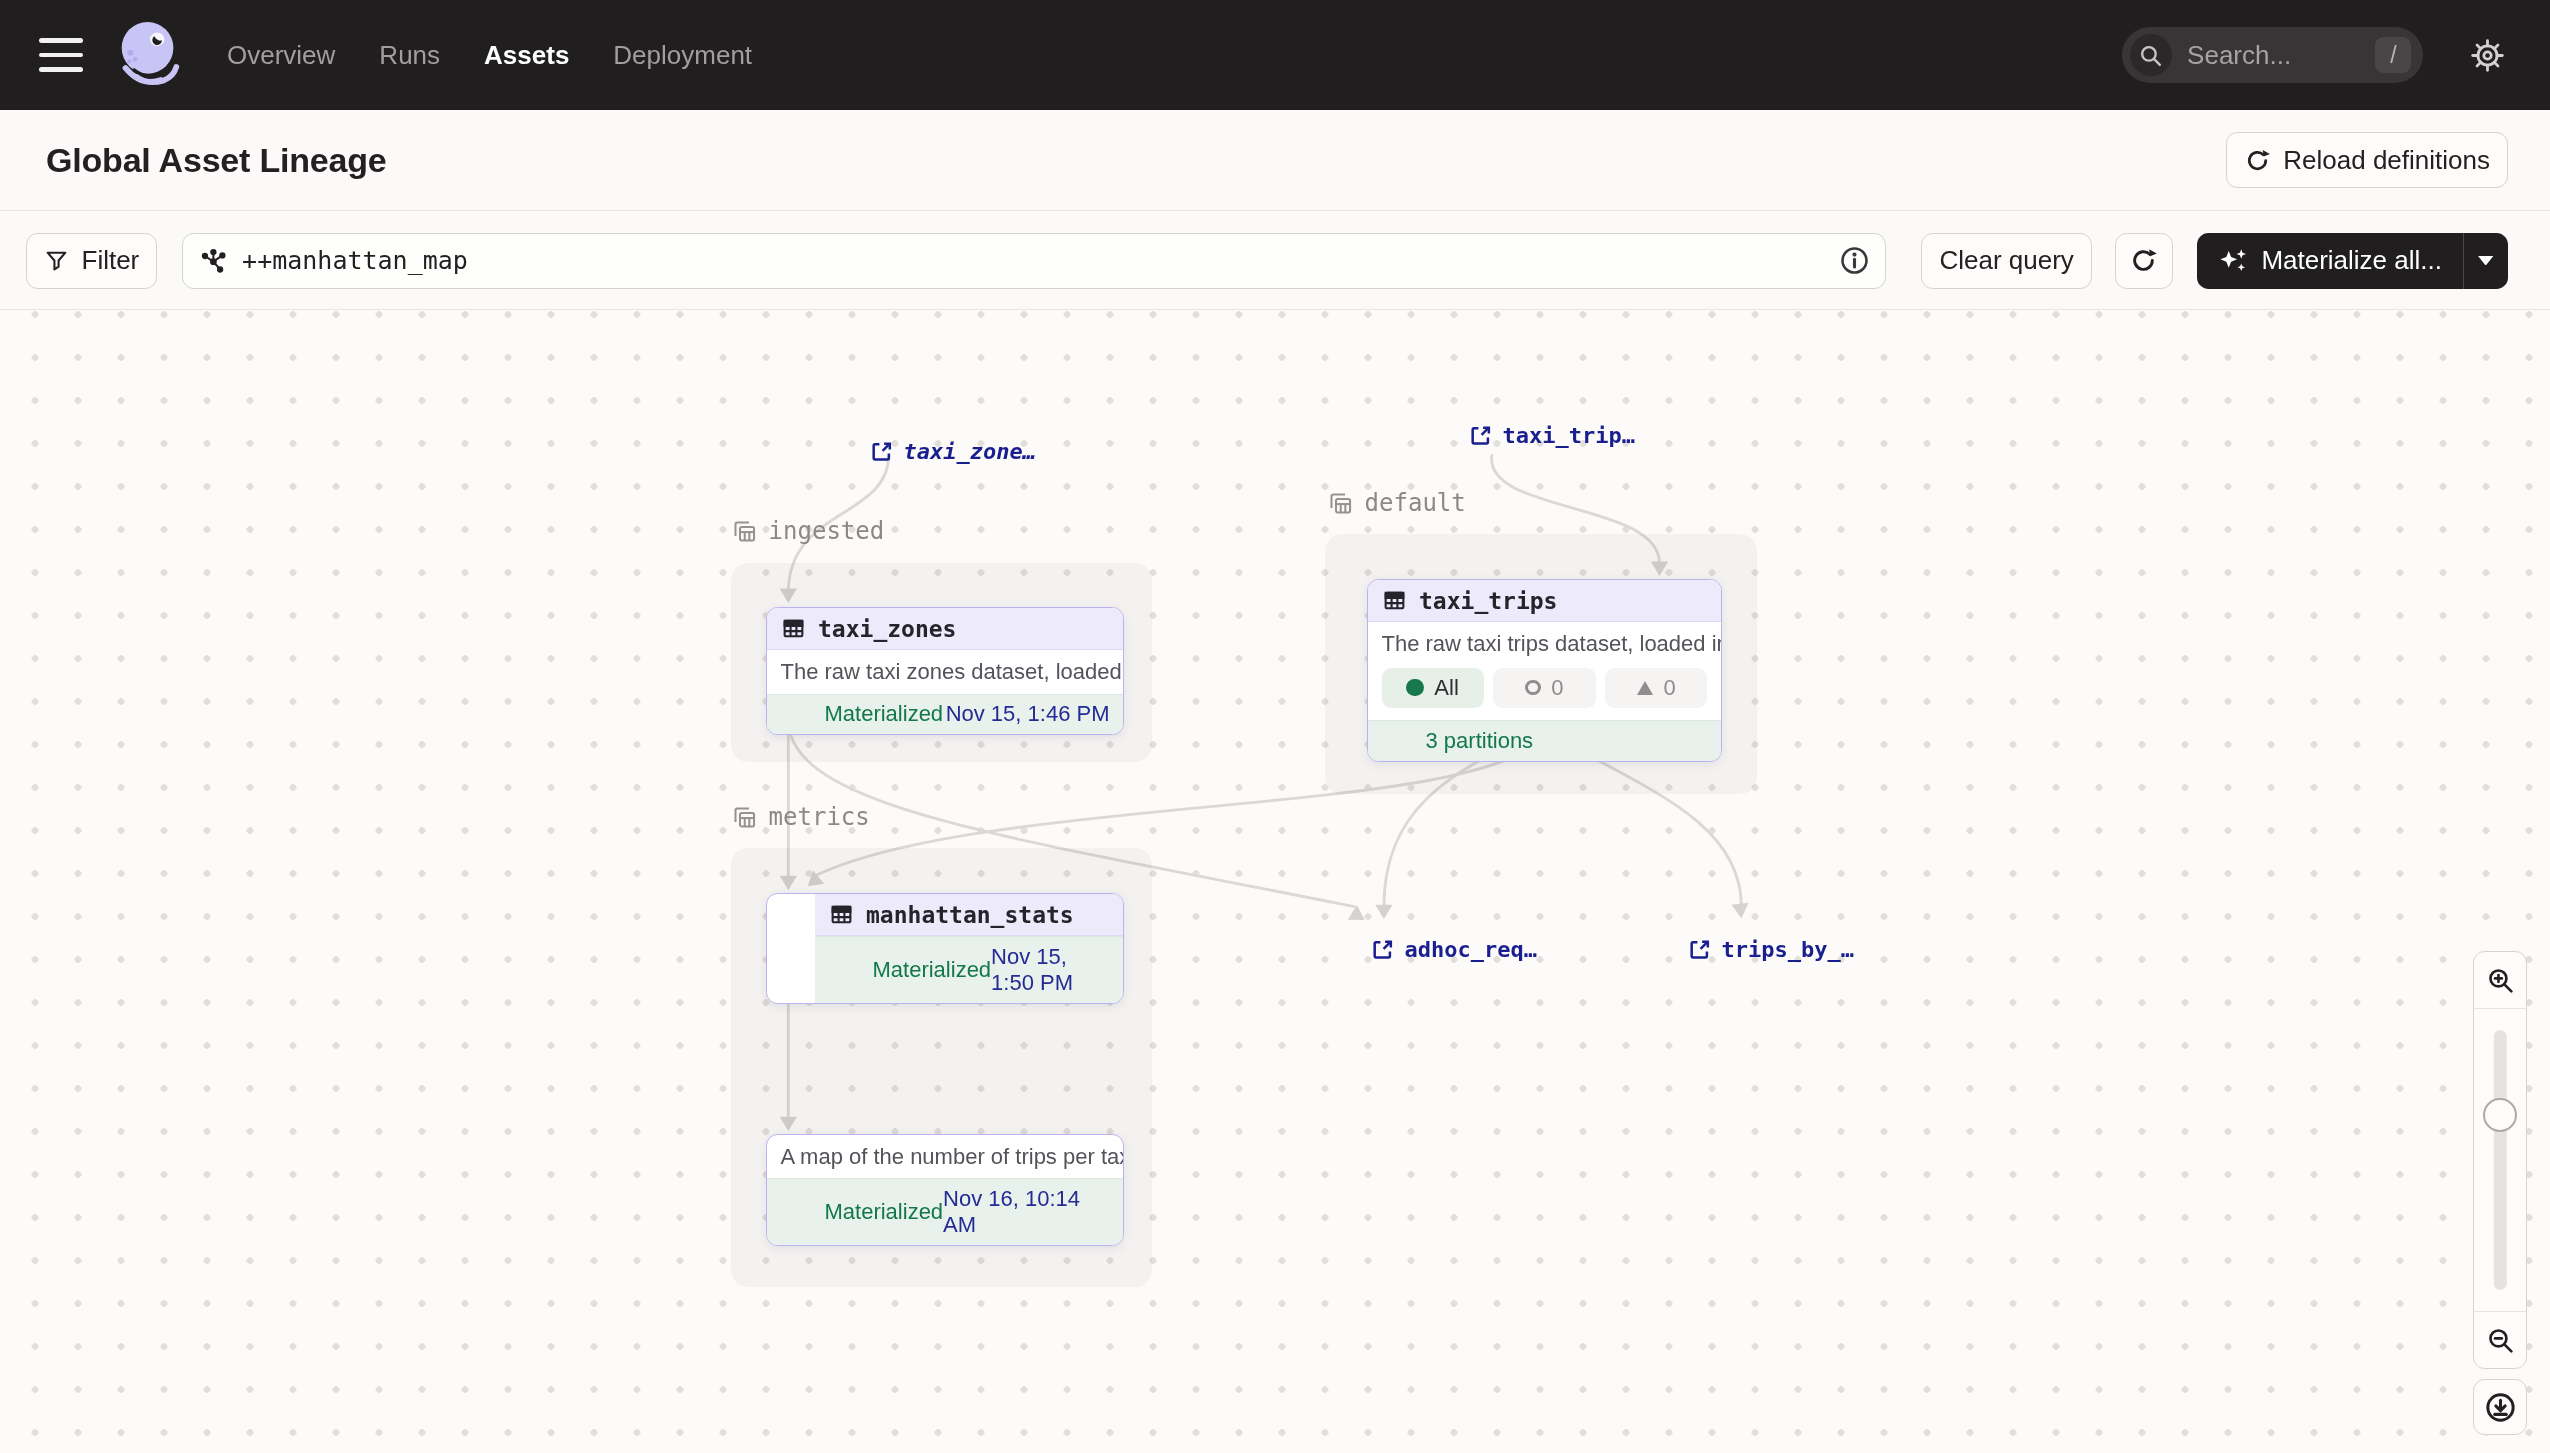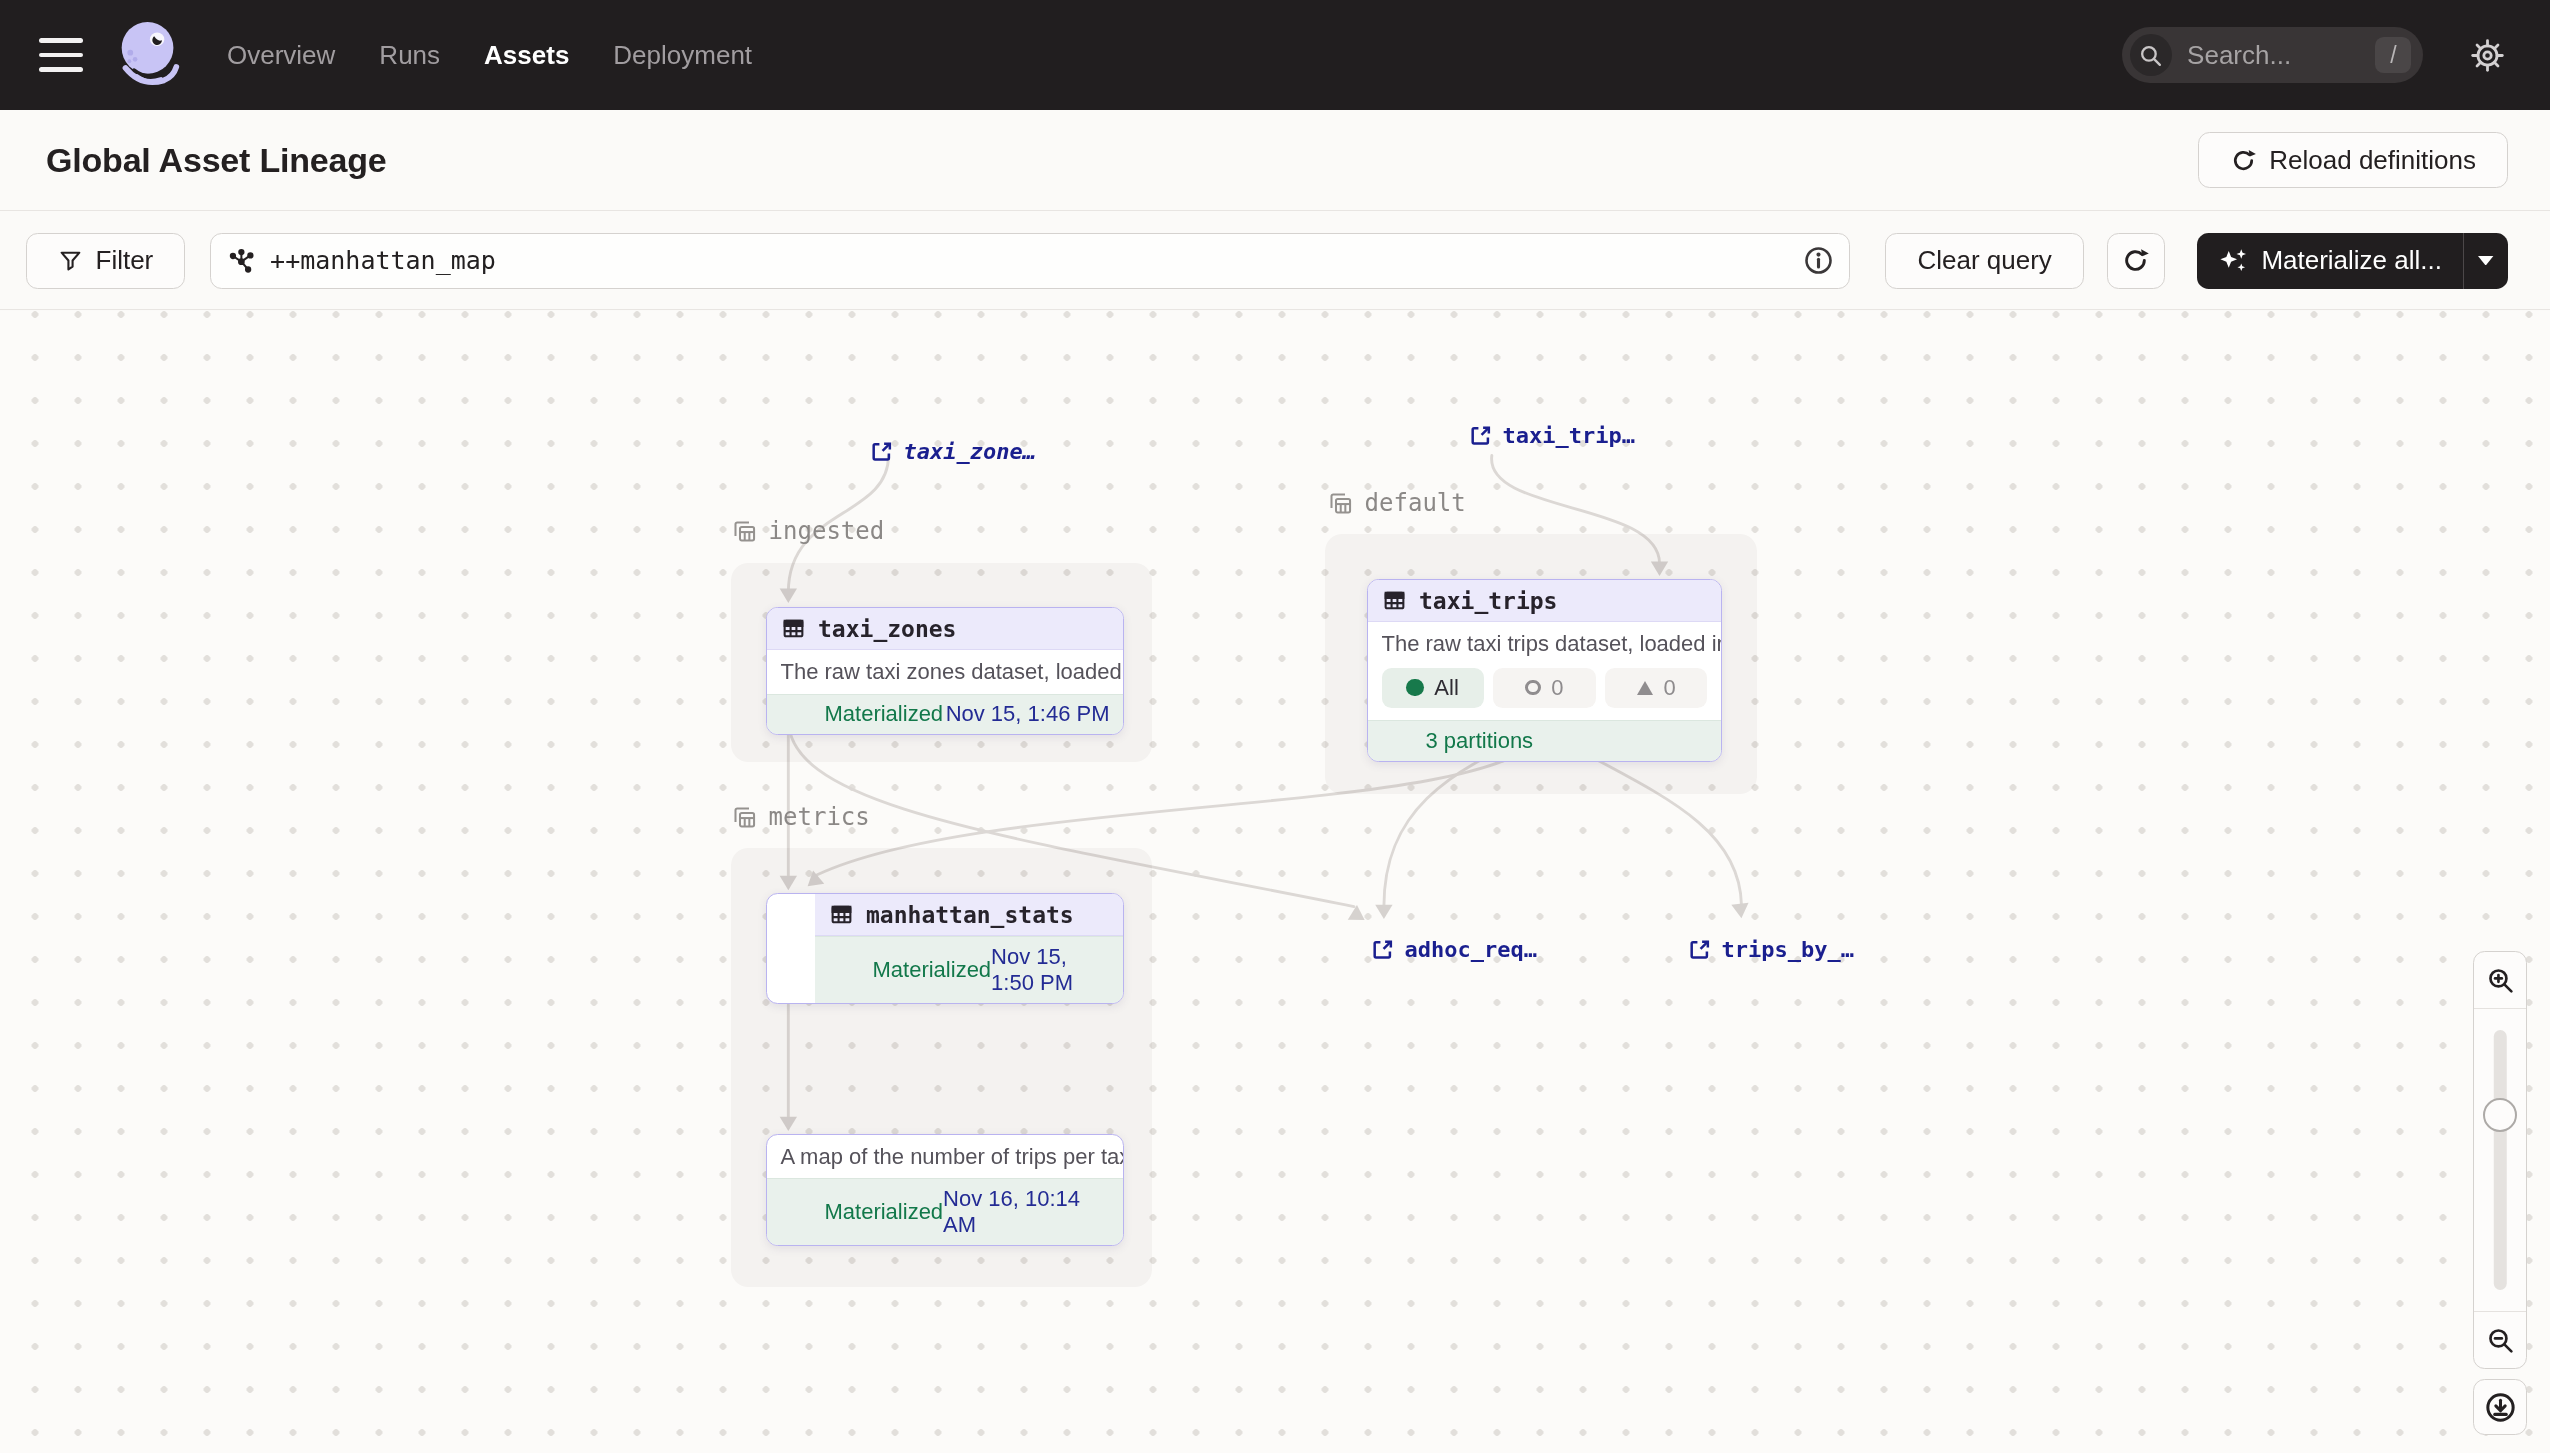--- a/index.html
+++ b/index.html
@@ -26,36 +26,36 @@
   .search .ph { margin-left:15.4px; font-size:26px; color:#A6A3A4; }
   .search .slash { margin-left:auto; width:36px; height:36px; border-radius:8.7px; background:#4A4647;
             color:#B9B6B7; font-size:23px; display:flex; align-items:center; justify-content:center; }
   .gearbtn { margin-left:46px; cursor:pointer; display:flex; }
 
   
   .pagehead { position:absolute; top:110px; left:0; right:0; height:101px;
               border-bottom:1px solid #E8E5E2; display:flex; align-items:center;
               padding:0 42px 0 46px; }
   .page-title { font-size:34px; font-weight:bold; color:#242021; letter-spacing:-0.2px; }
-  .btn { display:inline-flex; align-items:center; gap:12.5px; height:56px; padding:0 31px;
+  .btn { display:inline-flex; align-items:center; gap:12.5px; height:56px; padding:0 17px;
          border:1.4px solid #D5D2CF; border-radius:11.6px; background:#FDFCFB;
          font-size:26px; color:#242021; cursor:pointer; white-space:nowrap; }
   .reload-btn { margin-left:auto; }
 
   
   .toolbar { position:absolute; top:212px; left:0; right:0; height:98px;
              border-bottom:1px solid #E8E5E2; display:flex; align-items:center;
              padding:0 42px 0 26px; }
   .query { flex:1; margin-left:25px; height:56px; border:1.4px solid #D5D2CF; border-radius:11.6px;
            background:#FEFEFD; display:flex; align-items:center; padding:0 15.4px 0 17.3px; cursor:text; }
   .query .qtext { margin-left:14.5px; font-size:25px; color:#232021; }
   .query .info { margin-left:auto; display:flex; }
   .clear-btn { margin-left:35px; }
   .icon-btn { margin-left:23px; width:58px; justify-content:center; padding:0; }
-  .materialize { margin-left:32px; height:56px; background:#211E1F; border-radius:11.6px;
+  .materialize { margin-left:24px; height:56px; background:#211E1F; border-radius:11.6px;
                  display:flex; align-items:center; color:#FFFFFF; cursor:pointer; }
   .materialize .main { display:flex; align-items:center; gap:12.5px; padding:0 21px; font-size:26px; }
   .materialize .caret { width:45px; height:56px; border-left:1px solid #4C4849;
                  display:flex; align-items:center; justify-content:center; }
 
   
   .canvas { position:absolute; top:311px; left:0; right:0; bottom:0; background:#FCFBF9;
     background-image:radial-gradient(circle, #E2DFDB 3.1px, transparent 3.6px);
     background-size:43px 43px; background-position:13.5px 25px; overflow:hidden; }
   .edges { position:absolute; left:0; top:0; }

